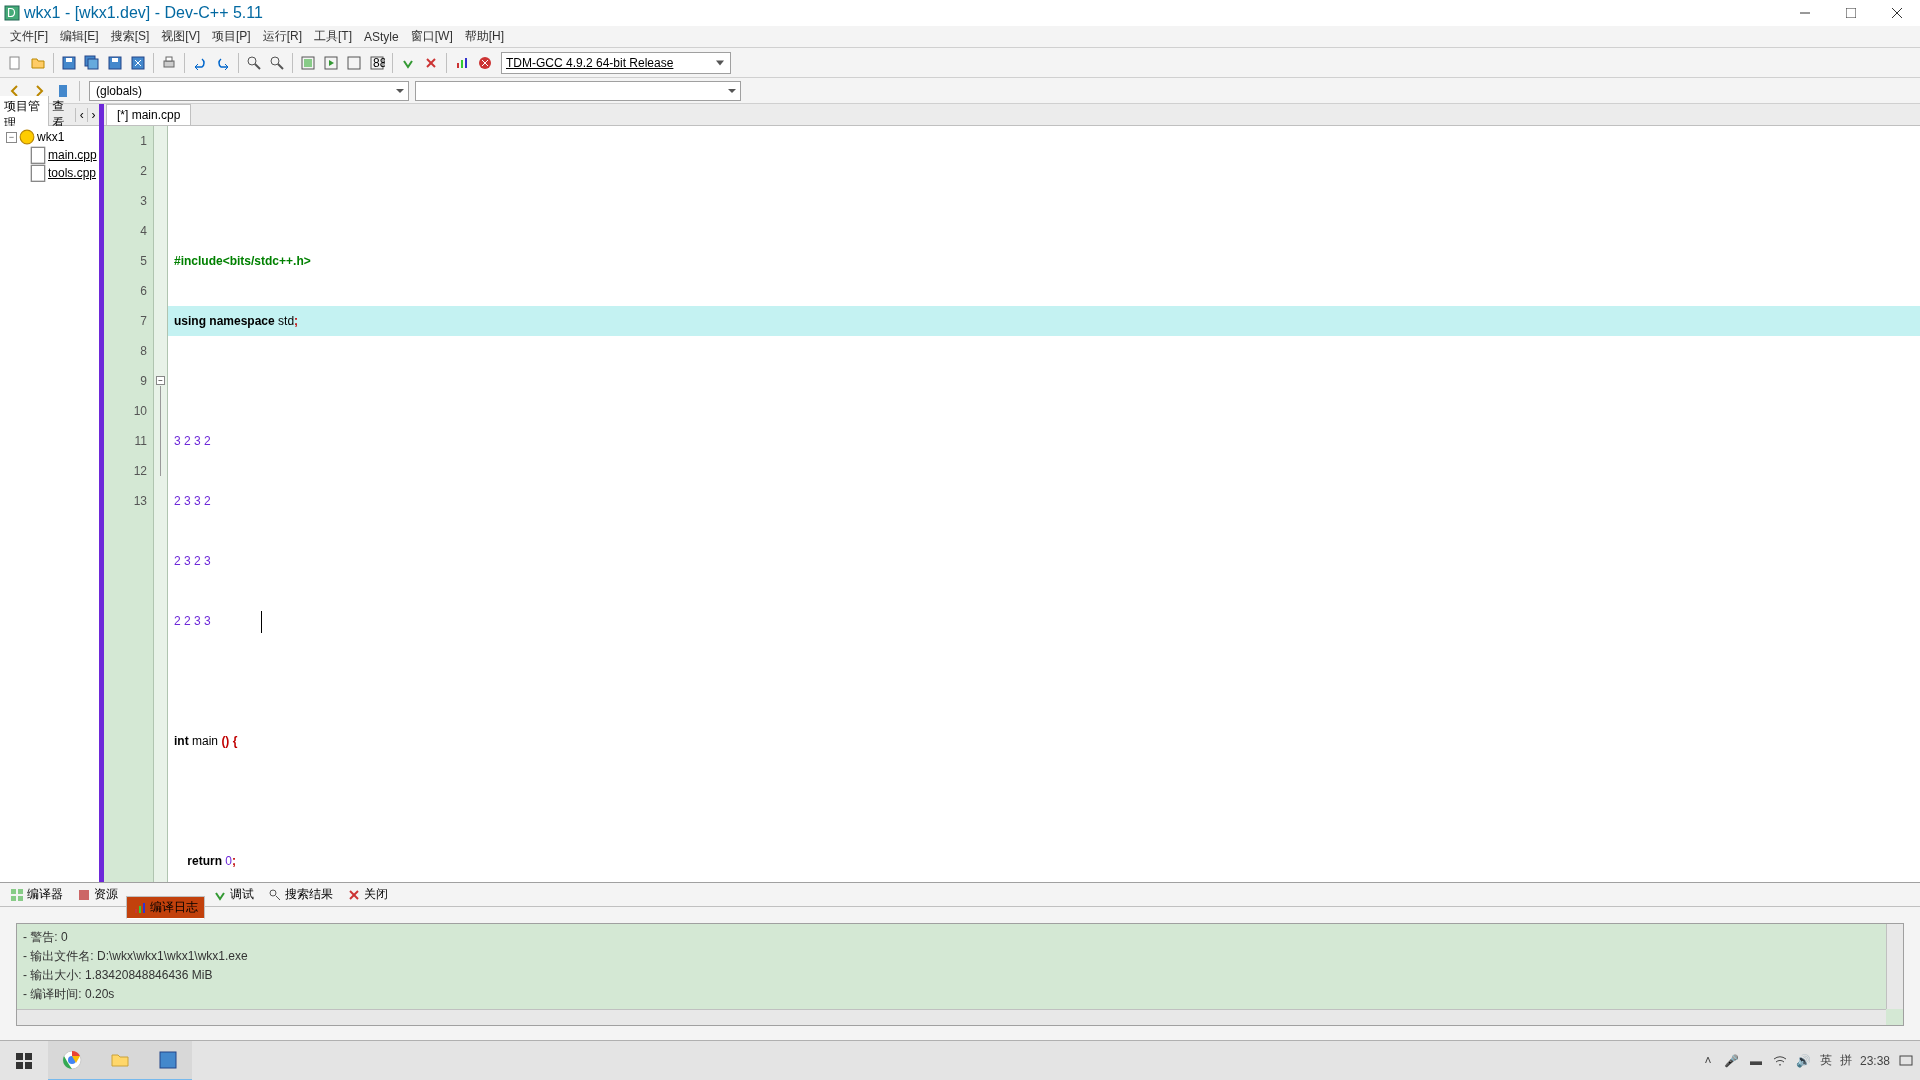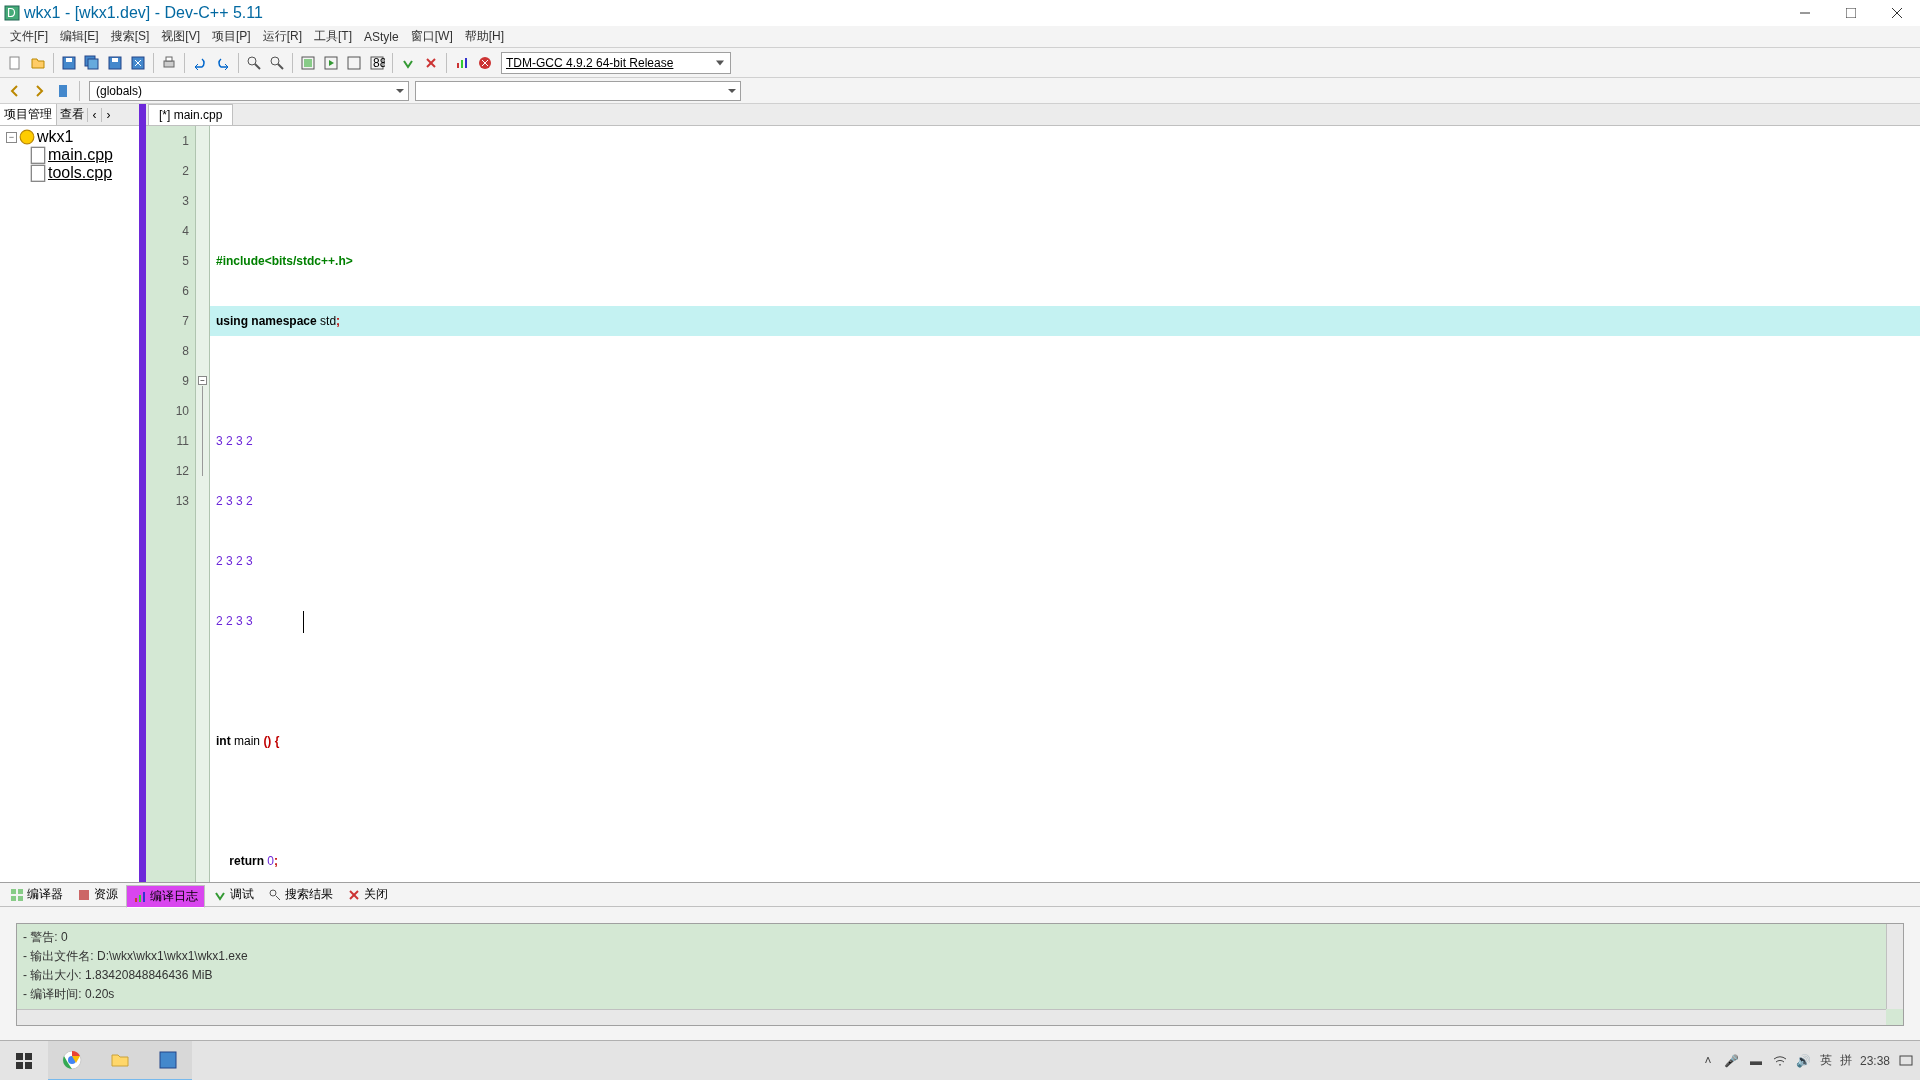--- a/index.html
+++ b/index.html
@@ -25,31 +25,31 @@
 .navbar { height:26px; background:#f4f4f4; border-bottom:1px solid #d0d0d0; display:flex; align-items:center; padding:2px 4px; gap:2px; }
 .combo { height:20px; border:1px solid #a0a0a0; background:#fff; display:flex; align-items:center; padding:0 4px; font-size:11px; position:relative; }
 .combo::after { content:""; position:absolute; right:4px; top:50%; transform:translateY(-50%); border-left:4px solid transparent; border-right:4px solid transparent; border-top:4px solid #555; }
 .combo.scope { width:320px; margin-left:4px;padding-left:6px; }
 .combo.member { width:326px; margin-left:4px; }
 
 .workspace { position:absolute; top:104px; bottom:38px; left:0; right:0; display:flex; flex-direction:column; }
 
 .upper { flex:1; display:flex; min-height:0; }
 
-.sidebar { width:146px; border-right:7px solid #6d28d9; background:#8b5cf6; display:flex; flex-direction:column; }
+.sidebar { width:104px; border-right:5px solid #6d28d9; background:#8b5cf6; display:flex; flex-direction:column; }
 .side-tabs { height:22px; display:flex; border-bottom:1px solid #c0c0c0; background:#ececec; align-items:center; font-size:11px; }
 .side-tab { padding:2px 4px; border-right:1px solid #c0c0c0; background:#fff; }
 .side-tab2 { padding:2px 3px; }
 .navarrow { width:14px; text-align:center; border-left:1px solid #c0c0c0; }
 .tree { flex:1; background:#fff; padding:2px; }
 .tree-row { display:flex; align-items:center; height:18px; padding-left:4px; }
 .tree-row.indent { padding-left:28px;text-decoration:underline; }
 .exp { width:11px; height:11px; border:1px solid #888; font-size:9px; line-height:9px; text-align:center; margin-right:2px; color:#555; }
 .tico { width:16px; height:14px; margin-right:2px; display:flex; align-items:center; justify-content:center; }
-.tree-row .lbl { font-size:16px; }
+.tree-row .lbl { font-size:12px; }
 
 .editor-area { flex:1; display:flex; flex-direction:column; min-width:0; }
 .ed-tabs { height:22px; background:#ececec; border-bottom:1px solid #c0c0c0; display:flex; align-items:center; }
 .ed-tab { height:21px; padding:0 10px; background:#fff; border:1px solid #c0c0c0; border-bottom:none; margin-left:2px; display:flex; align-items:center; font-size:12px; }
 .editor { flex:1; display:flex; background:#fff; font-family:Consolas,"Courier New",monospace; font-size:18px; overflow:hidden; position:relative; }
 .gutter { width:50px; background:#d4e8d4; border-right:1px solid #b0c4b0; text-align:right; padding-right:6px; color:#555; line-height:30px; }
 .fold { width:14px; background:#e8f2e8; border-right:1px solid #b0c4b0; position:relative; }
 .foldbox { position:absolute; left:2px; width:9px; height:9px; border:1px solid #888; background:#fff; font-size:8px; line-height:7px; text-align:center; }
 .foldline { position:absolute; left:6px; width:1px; background:#999; }
 .code { flex:1; padding-left:6px; line-height:30px; white-space:pre; position:relative; }
@@ -58,21 +58,21 @@
 .kw { color:#000; font-weight:bold; }
 .pre { color:#008000; font-weight:bold; }
 .num { color:#6d28d9; }
 .fn { color:#000; }
 .punc { color:#c00000; font-weight:bold; }
 .cursor { display:inline-block; width:1px; height:22px; background:#000; vertical-align:middle; margin-left:50px; }
 
 .bottom-panel { height:160px; border-top:1px solid #a0a0a0; display:flex; flex-direction:column; background:#f4f4f4; }
 .bp-tabs { height:24px; display:flex; align-items:center; border-bottom:1px solid #c0c0c0; padding:0 4px; gap:2px; }
 .bp-tab { display:flex; align-items:center; padding:2px 6px; gap:3px; font-size:12px; }
-.bp-tab.active { background:#d946ef; border:1px solid #c0c0c0; border-bottom:1px solid #fff; position:relative; top:2px; }
+.bp-tab.active { background:#c2410c; border:1px solid #c0c0c0; border-bottom:1px solid #fff; position:relative; top:13px; }
 .bp-body { flex:1; display:flex; }
 .bp-left { width:150px; padding:6px; display:flex; flex-direction:column; gap:6px; }
 .bp-left .btn { height:24px; border:1px solid #b0b0b0; background:#e8e8e8; color:#999; display:flex; align-items:center; justify-content:center; }
 .bp-left input[type=text] { height:22px; border:1px solid #a0a0a0; background:#fff; }
 .chk { display:flex; align-items:center; gap:4px; font-size:11px; }
 .bp-out { flex:1; background:#d4e8d4; border:1px solid #a0a0a0; margin:16px; padding:4px 6px; font-family:"SimSun","Courier New",monospace; font-size:13px; color:#333; line-height:19px; position:relative; overflow:hidden; }
 .bp-out .sb { position:absolute; right:0; top:0; bottom:16px; width:17px; background:#e8e8e8; border-left:1px solid #c0c0c0; }
 .bp-out .sb-h { position:absolute; left:0; right:17px; bottom:0; height:16px; background:#e8e8e8; border-top:1px solid #c0c0c0; }
 
 .statusbar { position:absolute; bottom:0; height:38px; left:0; right:0; background:#f0f0f0; display:flex; flex-direction:column; }

